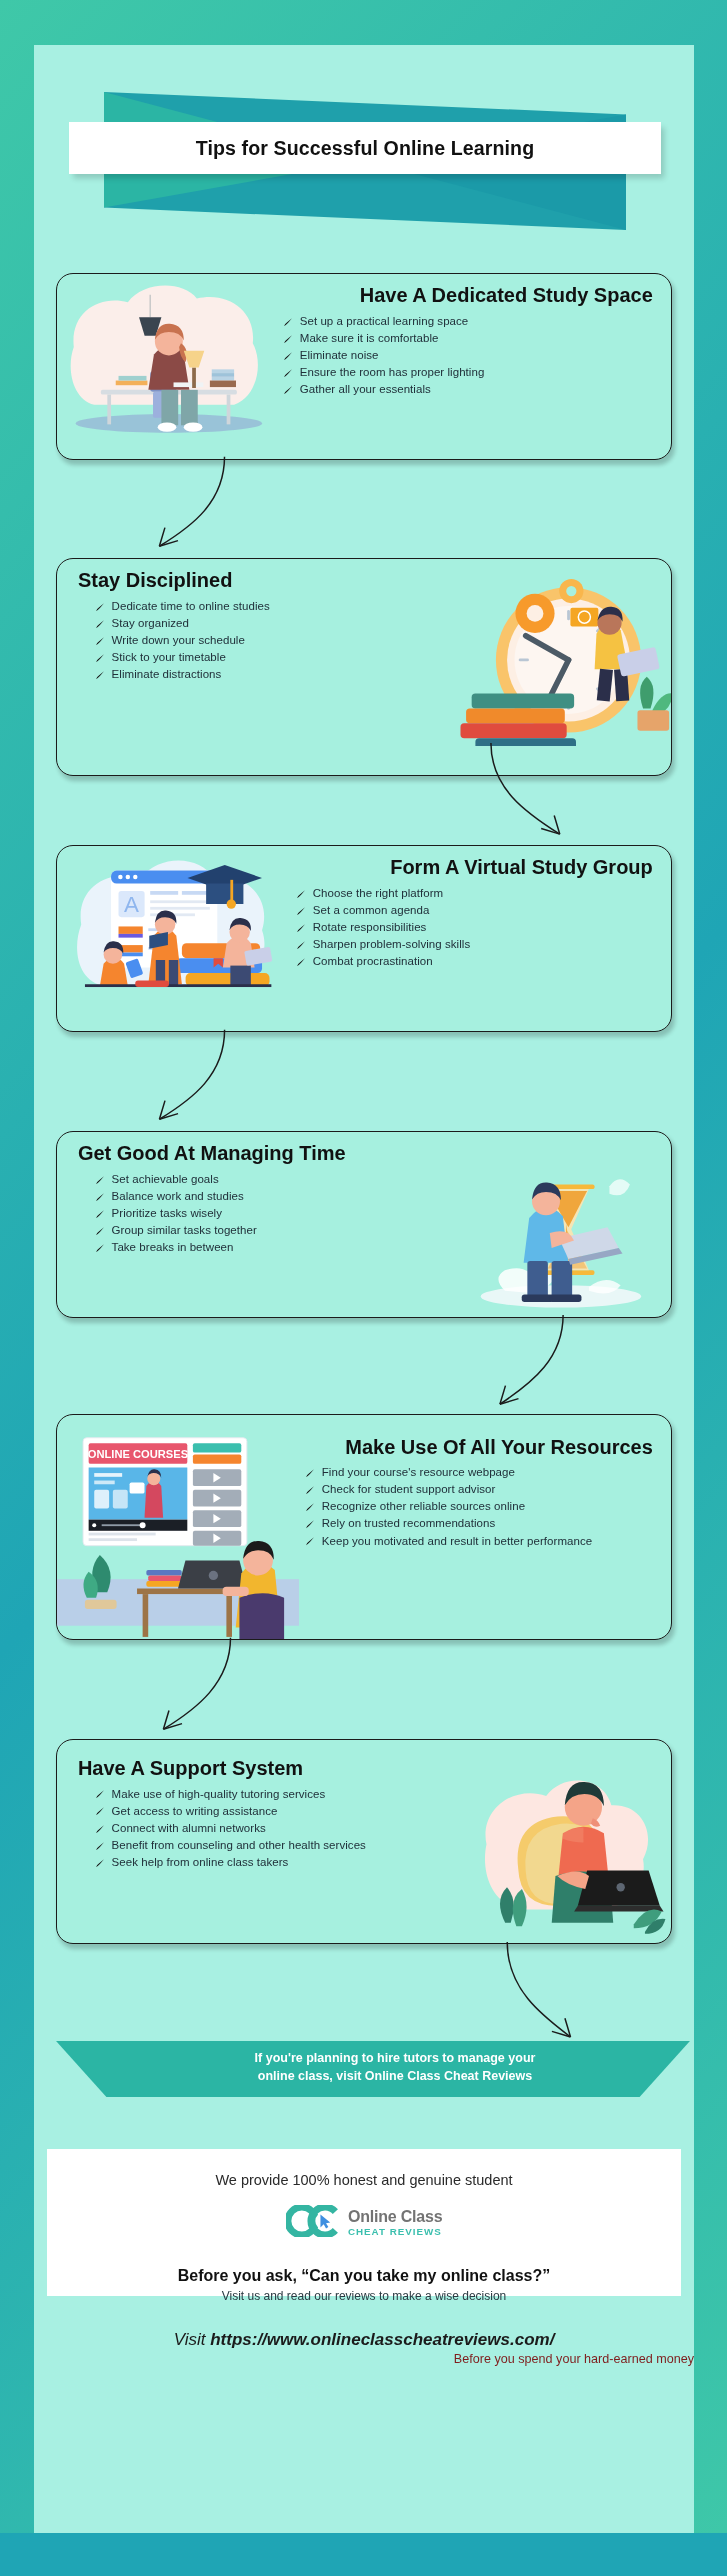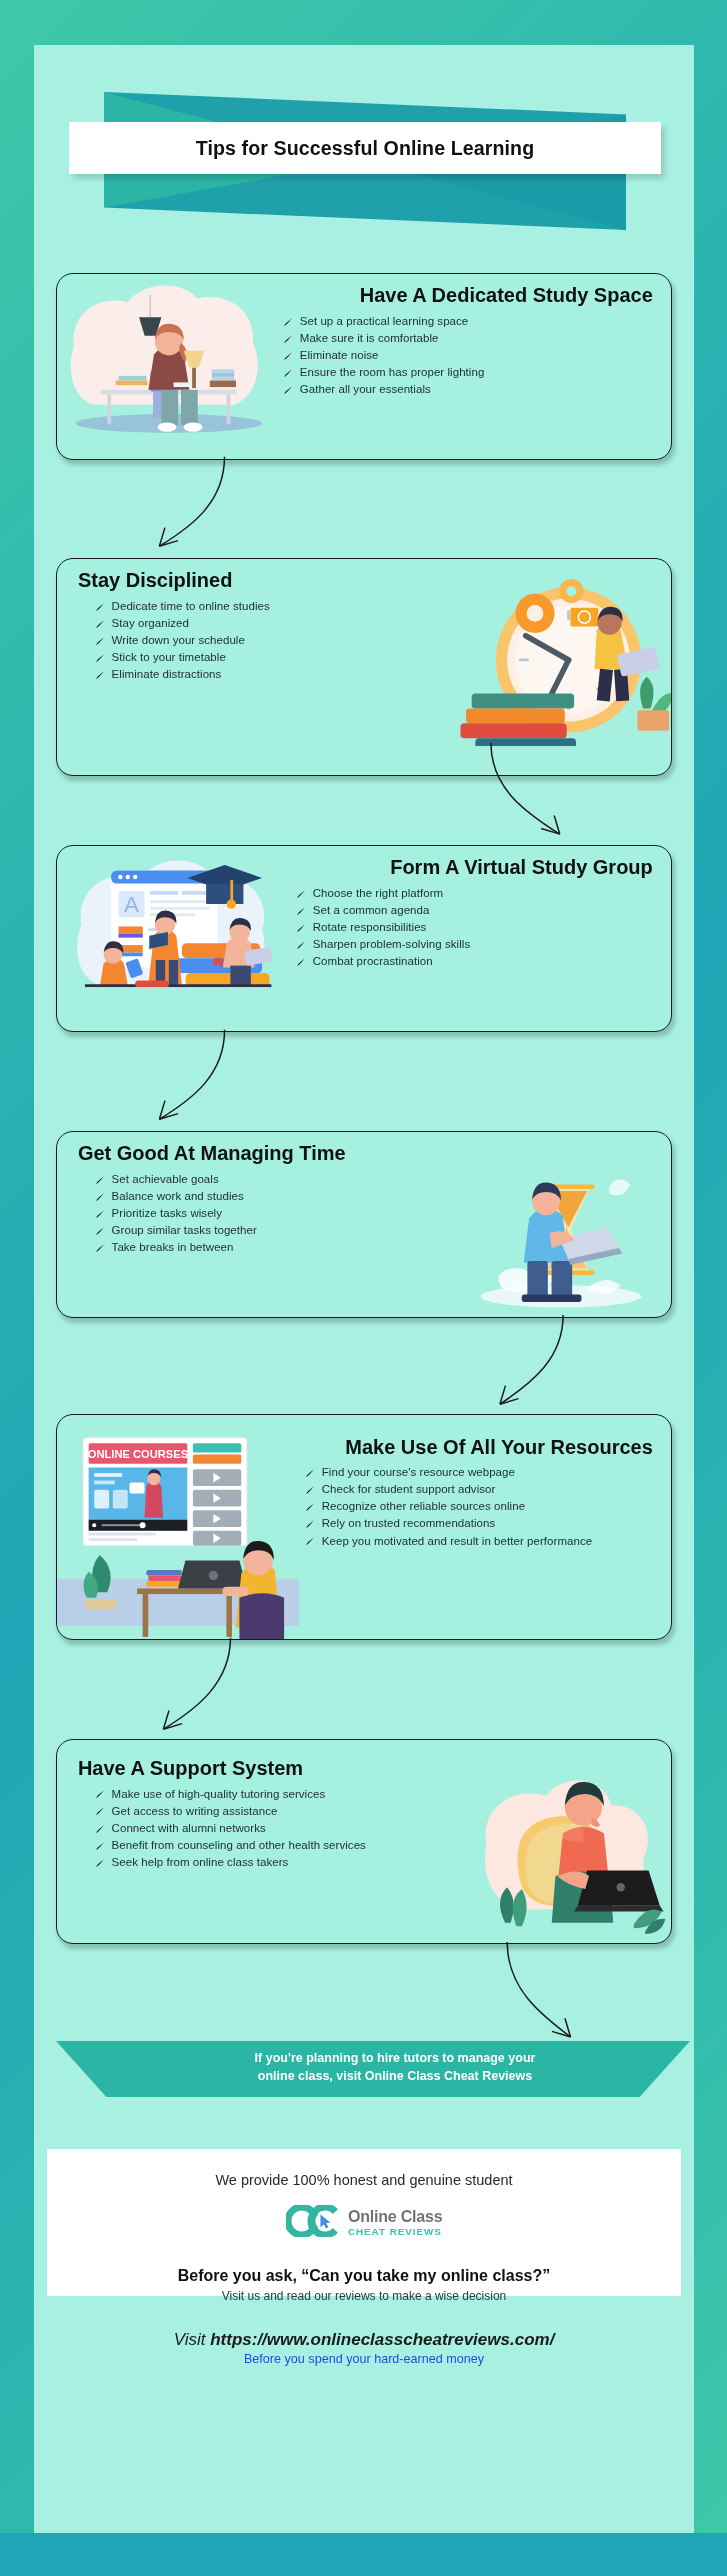--- a/index.html
+++ b/index.html
@@ -182,21 +182,21 @@
     width: 660px;
     text-align: center;
   }
   .bq-head {
     font-size: 16px; font-weight: bold; color: #111111;
     margin-bottom: 3.7px;
   }
   .bq-sub { font-size: 12px; color: #2a3a42; }
   .bq-visit { font-size: 17px; color: #1b1b1b; margin-top: 27px; font-style: italic; }
   .bq-visit b { font-weight: bold; }
-  .bq-last { font-size: 12.6px; color: #1d4ed8; margin-top: 1.9px; }
+  .bq-last { font-size: 12.6px; color: #7f1d1d; margin-top: 1.9px; text-align: right; }
 
   .bottom-strip {
     position: absolute;
     left: 0; bottom: 0;
     width: 727px; height: 43px;
     background: #1fa5b5;
   }
 </style>
 </head>
 <body>

